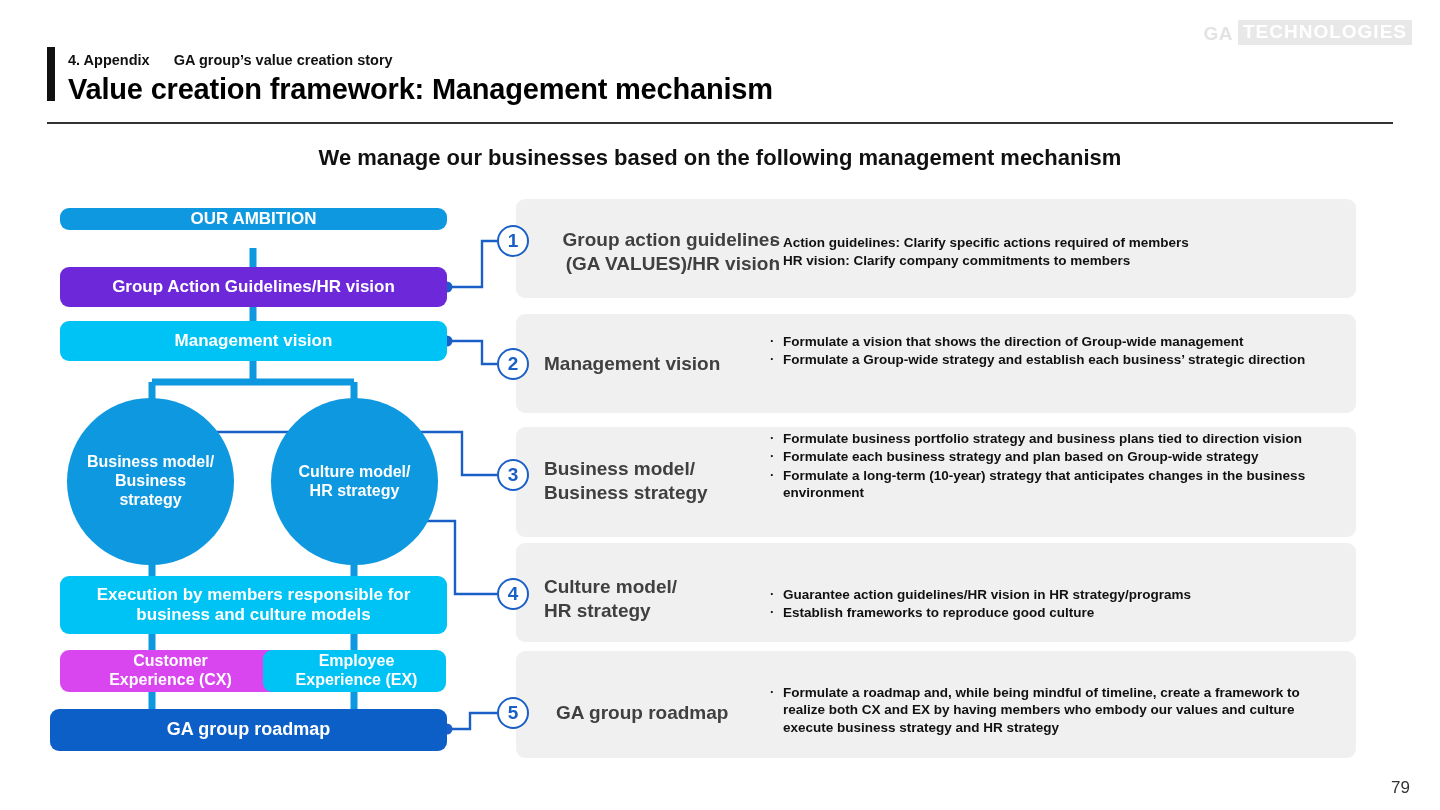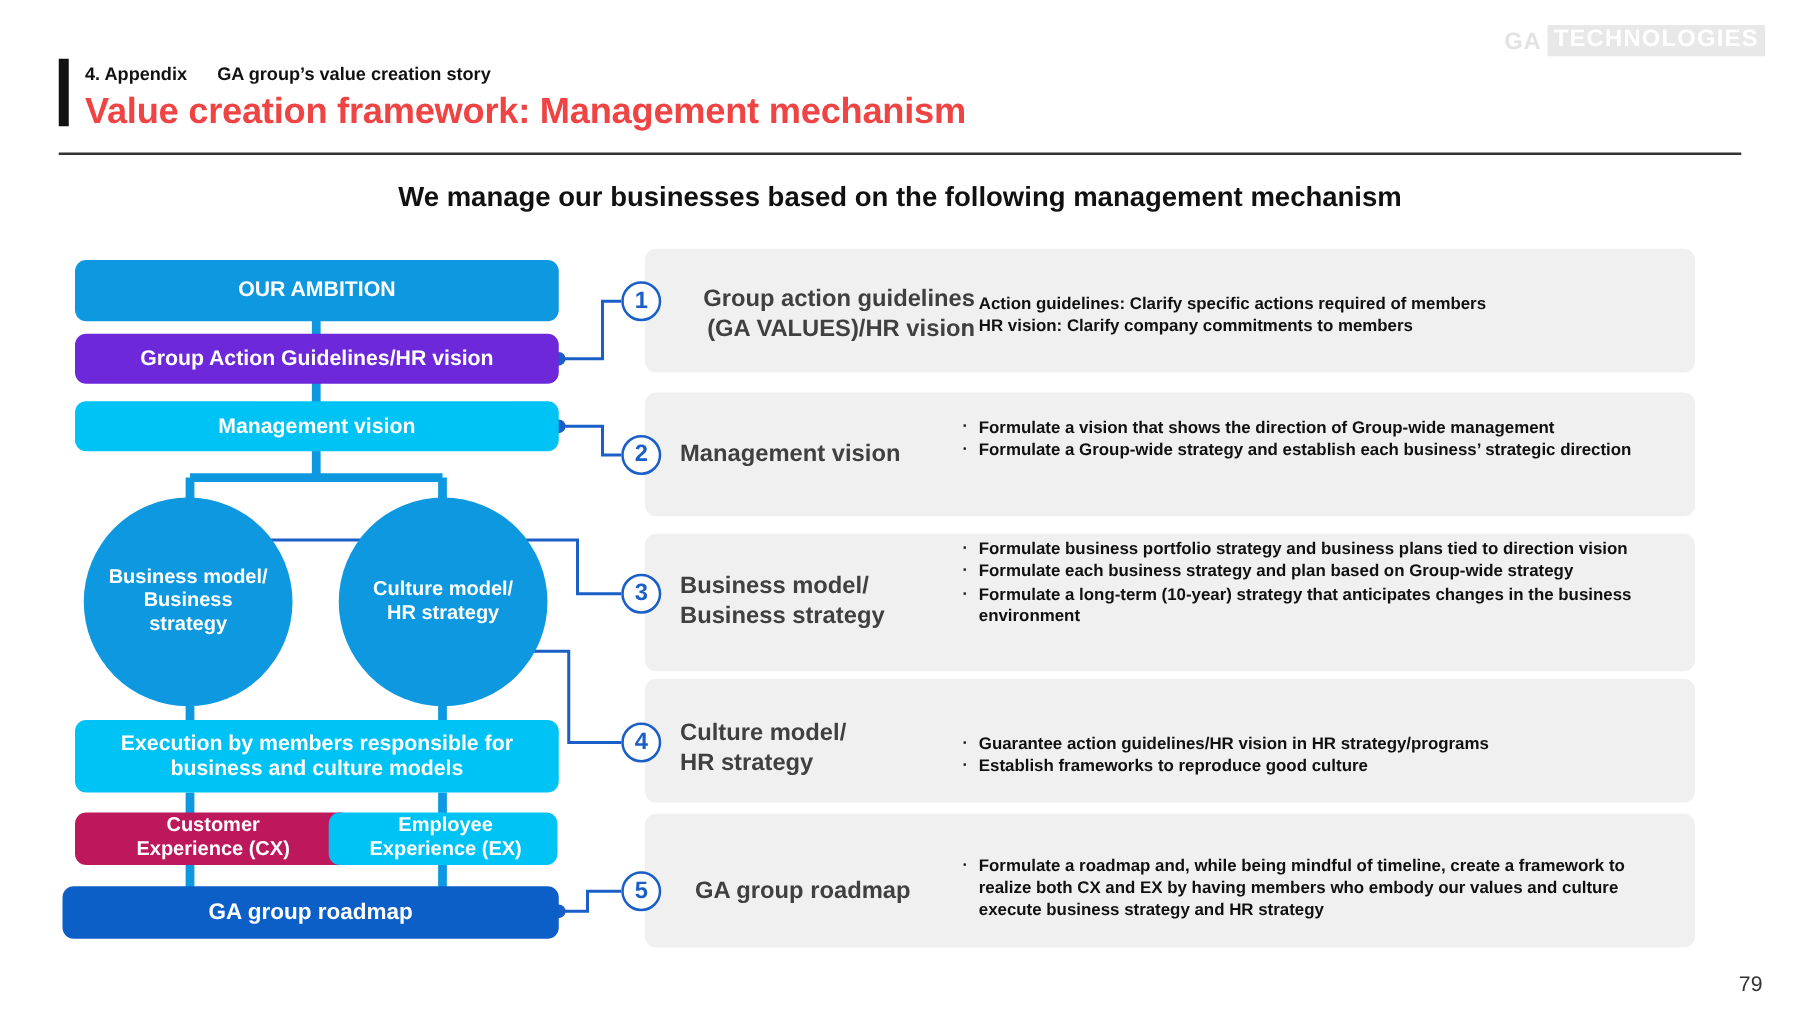--- a/index.html
+++ b/index.html
@@ -57,21 +57,21 @@
     color: #111111;
     white-space: nowrap;
   }
   .eyebrow .sep { display: inline-block; width: 16px; }
   .page-title {
     position: absolute;
     left: 68px;
     top: 73px;
     font-size: 29px;
     font-weight: bold;
-    color: #ef4444;
+    color: #000000;
     letter-spacing: -0.2px;
     white-space: nowrap;
   }
   .title-rule {
     position: absolute;
     left: 47px;
     top: 122px;
     width: 1346px;
     height: 2px;
     background: #333333;
@@ -228,21 +228,21 @@
     </g>
     <g fill="#1a5fc8">
       <circle cx="447" cy="287" r="5.5"></circle>
       <circle cx="447" cy="341" r="5.5"></circle>
       <circle cx="147" cy="432" r="5.5"></circle>
       <circle cx="404" cy="521" r="5.5"></circle>
       <circle cx="447" cy="729" r="5.5"></circle>
     </g>
   </svg>
 
-  <div class="node" style="left:60px; top:208px; width:387px; height:49px; background:#0d98e0; font-size:17px;">
+  <div class="node" style="left:60px; top:208px; width:387px; height:22px; background:#0d98e0; font-size:17px;">
     <span>OUR AMBITION</span>
   </div>
 
   <div class="node" style="left:60px; top:267px; width:387px; height:40px; background:#6d28d9; font-size:17px;">
     <span>Group Action Guidelines/HR vision</span>
   </div>
 
   <div class="node" style="left:60px; top:321px; width:387px; height:40px; background:#00c3f5; font-size:17px;">
     <span>Management vision</span>
   </div>
@@ -256,21 +256,21 @@
   <div class="node circle" style="left:271px; top:398px; width:167px; height:167px; background:#0d98e0; font-size:16px; white-space:pre-line;">
     <span>Culture model/
 HR strategy</span>
   </div>
 
   <div class="node" style="left:60px; top:576px; width:387px; height:58px; background:#00c3f5; font-size:17px; white-space:pre-line;">
     <span>Execution by members responsible for
 business and culture models</span>
   </div>
 
-  <div class="node" style="left:60px; top:650px; width:221px; height:42px; background:#be185d; font-size:16px; white-space:pre-line;">
+  <div class="node" style="left:60px; top:650px; width:221px; height:42px; background:#d946ef; font-size:16px; white-space:pre-line;">
     <span>Customer
 Experience (CX)</span>
   </div>
 
   <div class="node" style="left:263px; top:650px; width:183px; height:42px; background:#00c3f5; font-size:16px; white-space:pre-line;padding-left:12px;">
     <span>Employee
 Experience (EX)</span>
   </div>
 
   <div class="node" style="left:50px; top:709px; width:397px; height:42px; background:#0d5fc8; font-size:18px;">

